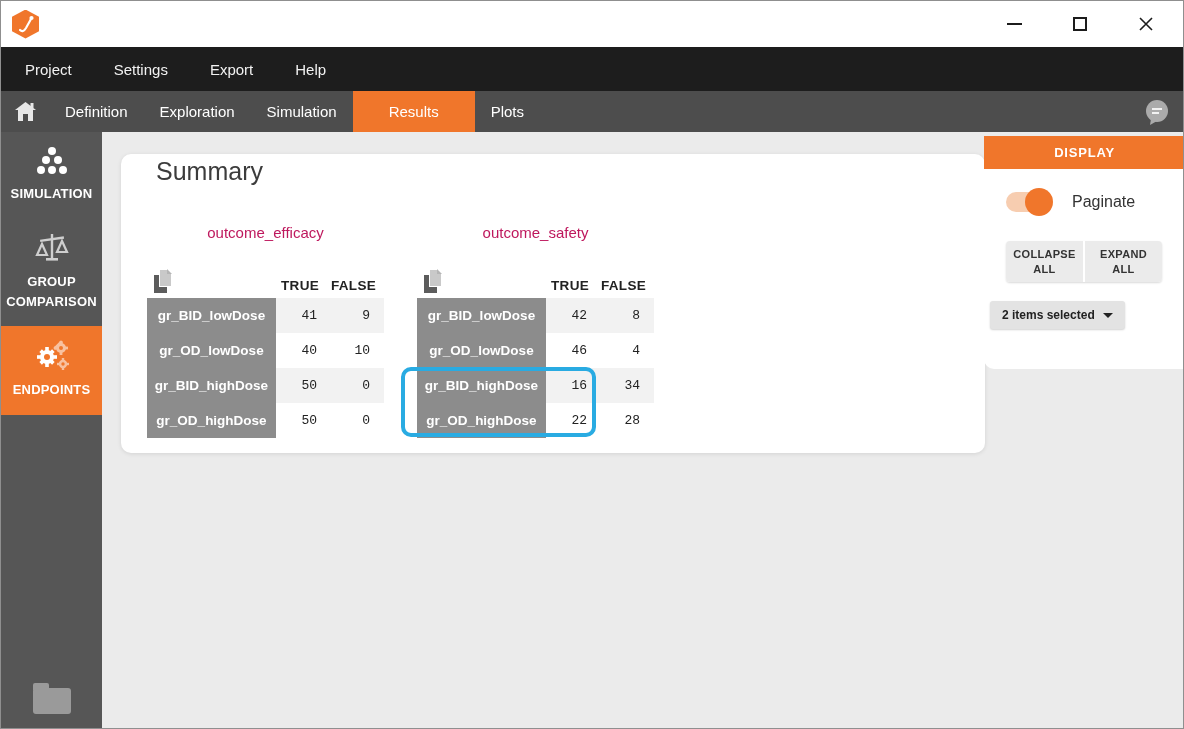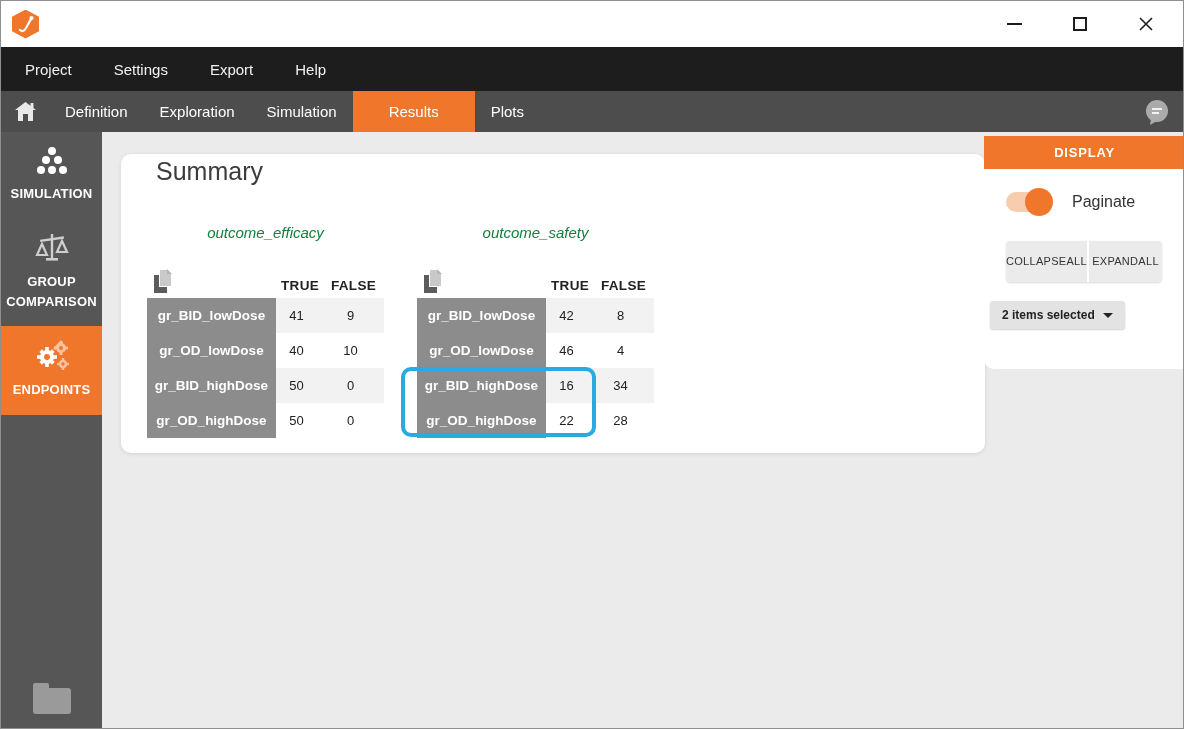--- a/index.html
+++ b/index.html
@@ -47,54 +47,54 @@
 
   .content { position:relative; flex:1; background:#ebebeb; }
 
   
   .card { position:absolute; left:19px; top:22px; width:864px; height:299px; background:#ffffff;
           border-radius:10px; box-shadow:0 1px 4px rgba(0,0,0,.10); }
   .card h1 { position:absolute; left:35px; top:3px; font-size:25px; font-weight:400; color:#3c3c3c; }
 
   .tbl { position:absolute; top:70px; width:237px; }
   .tbl.t1 { left:26px; } .tbl.t2 { left:296px; }
-  .tbl-title { text-align:center; color:#15803d; font-size:15px; height:22px; margin-bottom:14px;font-style:italic; }
+  .tbl-title { text-align:center; color:#be185d; font-size:15px; height:22px; margin-bottom:14px; }
   .tbl-head { height:38px; display:flex; align-items:flex-end; padding-bottom:5px; }
   .col-label { width:129px; } .col-true { width:55px; } .col-false { width:53px; }
   .head { font-size:13.5px; font-weight:700; color:#222; text-align:right; letter-spacing:.3px; }
   .col-true.head { padding-right:12px; } .col-false.head { padding-right:13px; }
   .copy-icon { position:relative; width:22px; height:24px; margin-left:7px; cursor:pointer; }
   .copy-icon .back { position:absolute; left:0; bottom:0; width:13px; height:18px; background:#5c5c5c; }
   .copy-icon .front { position:absolute; left:5px; top:0; width:13px; height:18px; background:#c9c9c9; border:1px solid #ffffff; }
   .copy-icon .front:after { content:""; position:absolute; right:-1px; top:-1px; border-style:solid; border-width:0 5px 5px 0; border-color:#fff #fff #b5b5b5 #b5b5b5; }
 
   .row { display:flex; height:35px; cursor:pointer; }
   .lbl { background:#8c8c8c; color:#ffffff; font-size:13.5px; font-weight:700; text-align:center; line-height:35px; }
-  .val { font-family:Liberation Sans, sans-serif; font-size:13px; color:#222; text-align:center; line-height:35px; }
+  .val { font-family:Liberation Mono, monospace; font-size:13px; color:#222; text-align:right; line-height:35px; }
   .col-true.val { padding-right:14px; } .col-false.val { padding-right:14px; }
   .row.odd .val { background:#f2f2f2; }
   .row.even .val { background:#ffffff; }
 
   .sel-box { position:absolute; left:280px; top:213px; width:195px; height:70px;
              border:4px solid #29abe2; border-radius:10px; pointer-events:none; }
 
   
   .display-header { position:absolute; left:882px; top:4px; width:201px; height:33px; background:#f0762b;
                     color:#ffffff; font-size:13px; font-weight:700; letter-spacing:.8px;
                     display:flex; align-items:center; justify-content:center; cursor:pointer; }
   .display-body { position:absolute; left:882px; top:37px; width:201px; height:200px; background:#ffffff;
                   border-radius:0 0 0 10px; }
   .toggle-row { position:absolute; left:22px; top:23px; display:flex; align-items:center; }
   .toggle { position:relative; width:44px; height:20px; background:#f7cdb0; border-radius:10px; cursor:pointer; }
   .toggle .knob { position:absolute; right:-3px; top:-4px; width:28px; height:28px; border-radius:50%; background:#f0762b; }
   .toggle-label { margin-left:22px; font-size:16px; color:#333; }
   .btn-pair { position:absolute; left:22px; top:72px; width:156px; height:41px; display:flex;
               border-radius:4px; box-shadow:0 1px 2px rgba(0,0,0,.15); overflow:hidden; }
-  .pair-btn { flex:1; background:#ebebeb; display:flex; flex-direction:row; align-items:center; justify-content:center;
-              font-size:11px; font-weight:400; color:#333; line-height:1.35; cursor:pointer; letter-spacing:.3px; }
+  .pair-btn { flex:1; background:#ebebeb; display:flex; flex-direction:column; align-items:center; justify-content:center;
+              font-size:11px; font-weight:700; color:#333; line-height:1.35; cursor:pointer; letter-spacing:.3px; }
   .pair-btn:first-child { border-right:2px solid #ffffff; }
   .dropdown { position:absolute; left:6px; top:132px; height:28px; background:#e3e3e3; border-radius:3px;
               display:flex; align-items:center; padding:0 12px; font-size:12px; font-weight:700; color:#222;
               cursor:pointer; box-shadow:0 1px 2px rgba(0,0,0,.18); }
   .caret { width:0; height:0; margin-left:8px; border-left:5px solid transparent; border-right:5px solid transparent; border-top:5px solid #222; }
 </style>
 </head>
 <body>
 
 <div class="titlebar">

